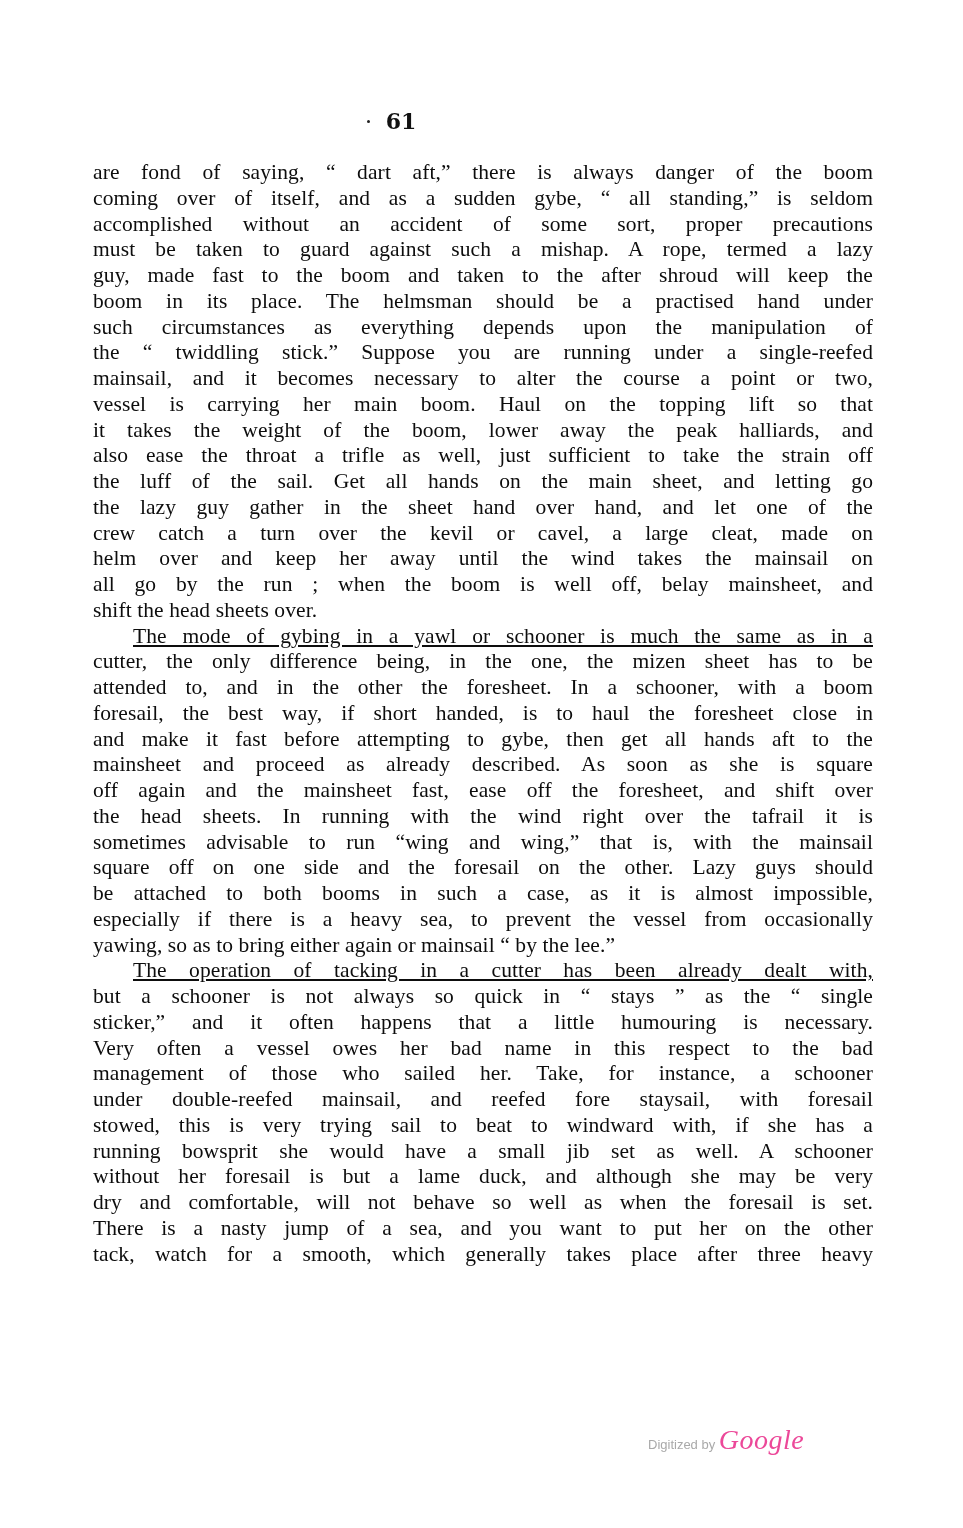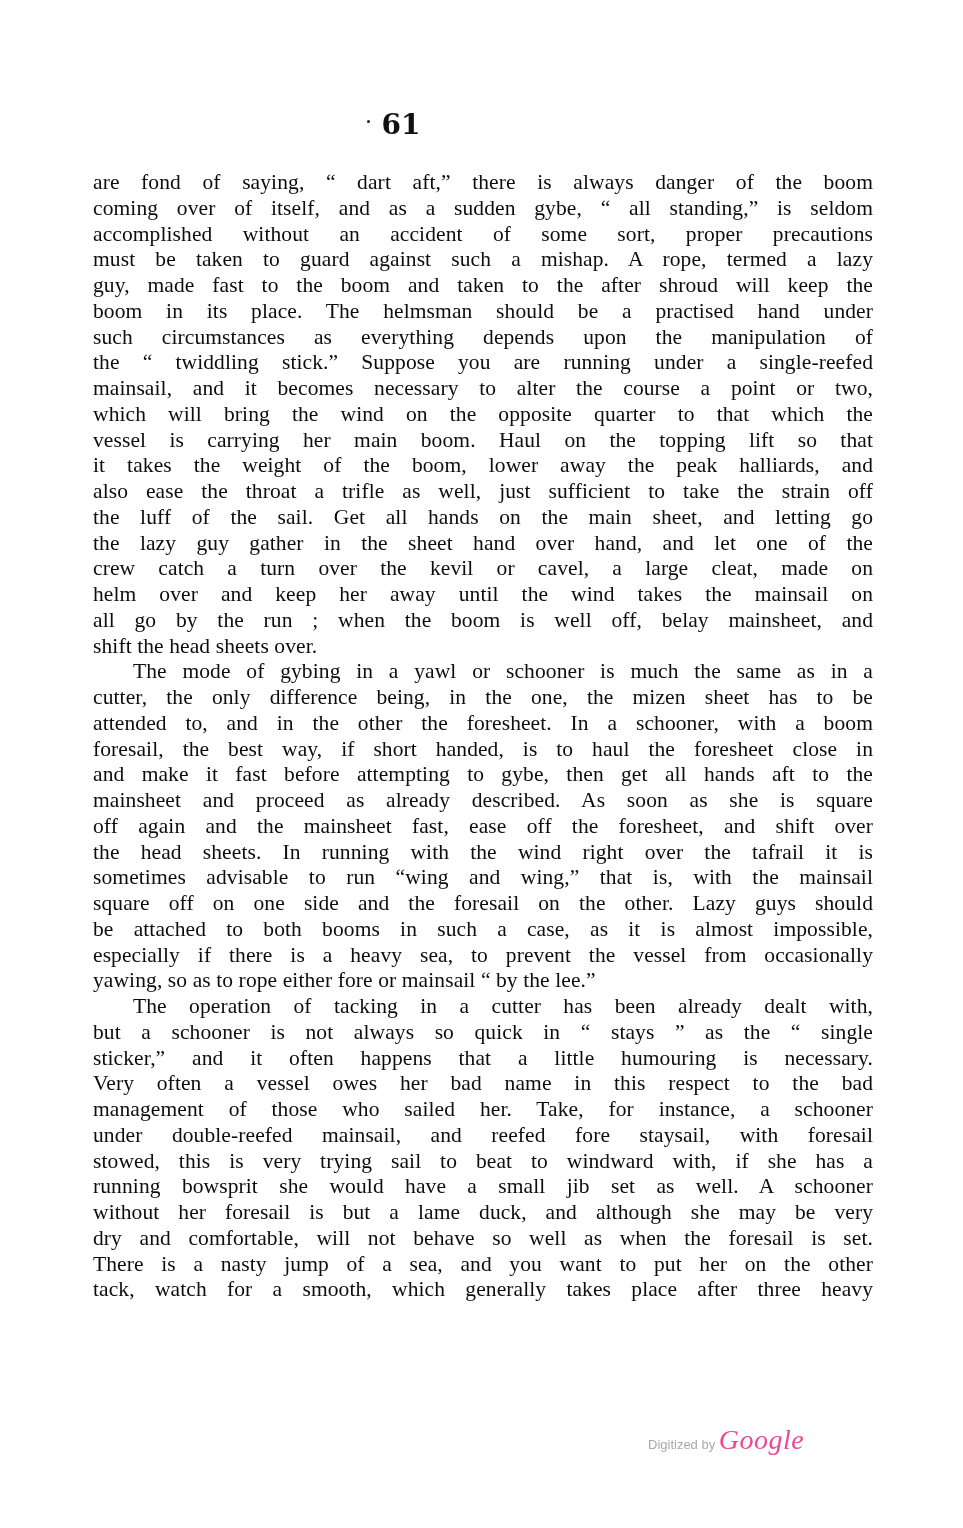--- a/index.html
+++ b/index.html
@@ -1,33 +1,33 @@
 <!DOCTYPE html>
 <html><head>
 <meta charset="utf-8">
 <style>
   html, body { margin: 0; padding: 0; background: #ffffff; }
   body { width: 963px; height: 1528px; position: relative; overflow: hidden; }
   .page-number {
     position: absolute; left: 0; width: 802px; top: 108px;
     text-align: center; font-family: "DejaVu Serif", serif; font-weight: bold;
-    font-size: 28px; color: #111;
+    font-size: 22px; color: #111;
   }
   .dot { position: absolute; left: 367px; top: 120px; width: 3px; height: 3px; background: #222; border-radius: 50%; }
   .text-body {
     position: absolute; left: 93px; top: 160px; width: 780px;
     font-family: "Liberation Serif", serif; font-size: 21.5px; line-height: 25.75px;
-    color: #0d0d0d; letter-spacing: 0.1px; margin-top: 10px;
+    color: #0d0d0d; letter-spacing: 0.1px;
   }
   .line {
     display: block; height: 25.75px; white-space: nowrap;
     text-align: justify; text-align-last: justify;
   }
   .line.last { text-align-last: left; }
-  .line.indent { padding-left: 40px; }
+  .line.indent { padding-left: 40px; text-decoration: underline; }
   .watermark {
     position: absolute; left: 648px; top: 1424px; color: #a9a9a9;
     font-family: "Liberation Sans", sans-serif; font-size: 13px;
   }
   .watermark .brand { font-family: "Liberation Serif", serif; font-size: 28px; color: #ec4899; letter-spacing: 0.5px; font-style: italic; }
 </style>
 </head>
 <body>
 
 <div class="dot"></div>
@@ -37,21 +37,20 @@
     <div>
       <span class="line">are fond of saying, “ dart aft,” there is always danger of the boom</span>
       <span class="line">coming over of itself, and as a sudden gybe, “ all standing,” is seldom</span>
       <span class="line">accomplished without an accident of some sort, proper precautions</span>
       <span class="line">must be taken to guard against such a mishap. A rope, termed a lazy</span>
       <span class="line">guy, made fast to the boom and taken to the after shroud will keep the</span>
       <span class="line">boom in its place. The helmsman should be a practised hand under</span>
       <span class="line">such circumstances as everything depends upon the manipulation of</span>
       <span class="line">the “ twiddling stick.” Suppose you are running under a single-reefed</span>
       <span class="line">mainsail, and it becomes necessary to alter the course a point or two,</span>
-      <span class="line">which will bring the wind on the opposite quarter to that which the</span>
       <span class="line">vessel is carrying her main boom. Haul on the topping lift so that</span>
       <span class="line">it takes the weight of the boom, lower away the peak halliards, and</span>
       <span class="line">also ease the throat a trifle as well, just sufficient to take the strain off</span>
       <span class="line">the luff of the sail. Get all hands on the main sheet, and letting go</span>
       <span class="line">the lazy guy gather in the sheet hand over hand, and let one of the</span>
       <span class="line">crew catch a turn over the kevil or cavel, a large cleat, made on</span>
       <span class="line">helm over and keep her away until the wind takes the mainsail on</span>
       <span class="line">all go by the run ; when the boom is well off, belay mainsheet, and</span>
       <span class="line last">shift the head sheets over.</span>
     </div>
@@ -61,21 +60,21 @@
       <span class="line">attended to, and in the other the foresheet. In a schooner, with a boom</span>
       <span class="line">foresail, the best way, if short handed, is to haul the foresheet close in</span>
       <span class="line">and make it fast before attempting to gybe, then get all hands aft to the</span>
       <span class="line">mainsheet and proceed as already described. As soon as she is square</span>
       <span class="line">off again and the mainsheet fast, ease off the foresheet, and shift over</span>
       <span class="line">the head sheets. In running with the wind right over the tafrail it is</span>
       <span class="line">sometimes advisable to run “wing and wing,” that is, with the mainsail</span>
       <span class="line">square off on one side and the foresail on the other. Lazy guys should</span>
       <span class="line">be attached to both booms in such a case, as it is almost impossible,</span>
       <span class="line">especially if there is a heavy sea, to prevent the vessel from occasionally</span>
-      <span class="line last">yawing, so as to rope either fore or mainsail “ by the lee.”</span>
+      <span class="line last">yawing, so as to bring either again or mainsail “ by the lee.”</span>
     </div>
     <div>
       <span class="line indent">The operation of tacking in a cutter has been already dealt with,</span>
       <span class="line">but a schooner is not always so quick in “ stays ” as the “ single</span>
       <span class="line">sticker,” and it often happens that a little humouring is necessary.</span>
       <span class="line">Very often a vessel owes her bad name in this respect to the bad</span>
       <span class="line">management of those who sailed her. Take, for instance, a schooner</span>
       <span class="line">under double-reefed mainsail, and reefed fore staysail, with foresail</span>
       <span class="line">stowed, this is very trying sail to beat to windward with, if she has a</span>
       <span class="line">running bowsprit she would have a small jib set as well. A schooner</span>

